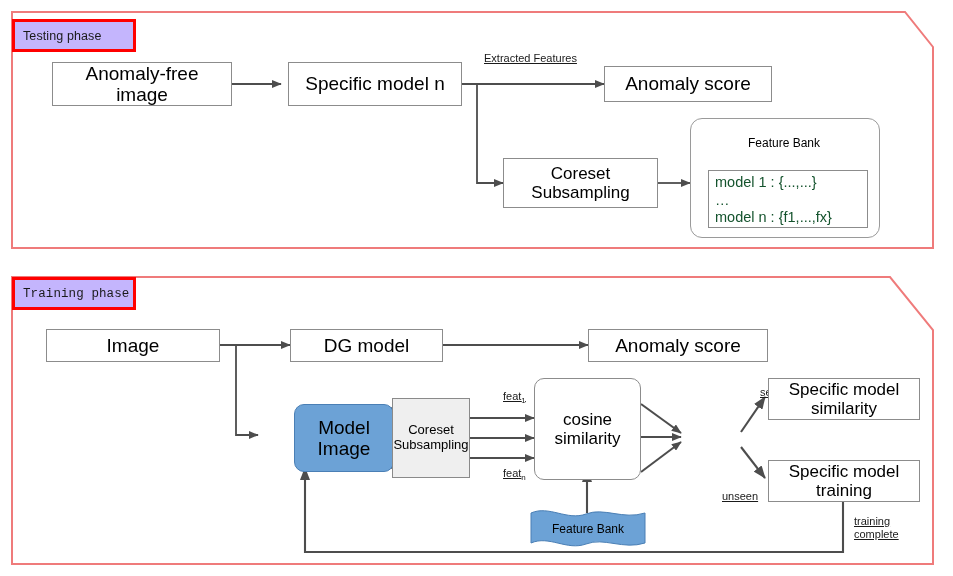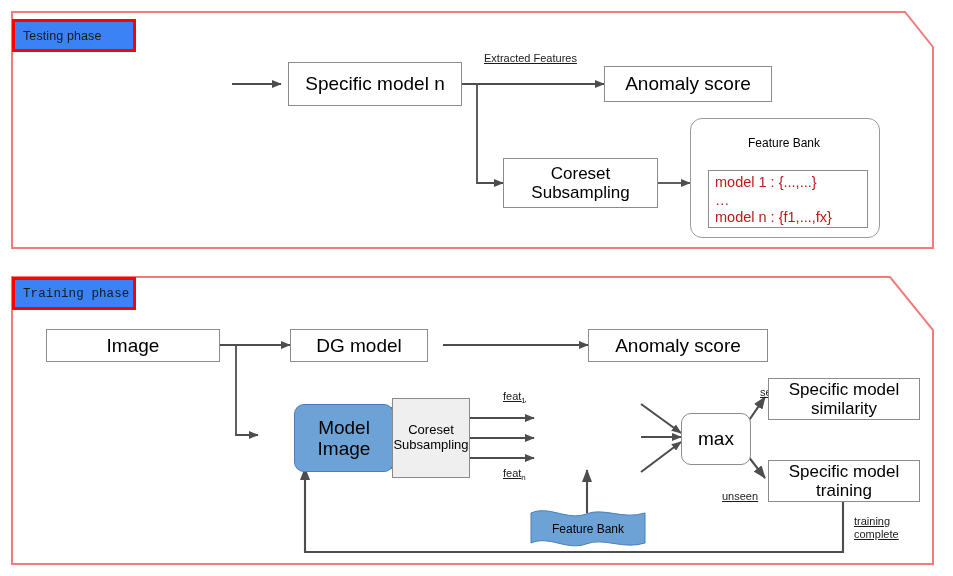--- a/index.html
+++ b/index.html
@@ -1,21 +1,21 @@
 <!DOCTYPE html>
 <html><head>
 <meta charset="utf-8">
 <style>
   html,body{margin:0;padding:0;background:#ffffff;}
   body{font-family:"Liberation Sans","DejaVu Sans",sans-serif;}
   #canvas{position:relative;width:953px;height:576px;background:#fff;overflow:hidden;}
   svg.layer{position:absolute;left:0;top:0;width:953px;height:576px;pointer-events:none;}
   .phase-label{
     position:absolute;box-sizing:border-box;
-    border:3px solid #ff0000;background:#3b82f6;
+    border:3px solid #ff0000;background:#c4b5fd;
     font-size:12.5px;color:#1a1a1a;
     display:flex;align-items:center;padding-left:8px;
     letter-spacing:.1px;
   }
 
   .node{
     position:absolute;box-sizing:border-box;
     display:flex;flex-direction:column;align-items:center;justify-content:center;
     text-align:center;color:#000;line-height:1.12;
     background:#ffffff;border:1px solid #8c8c8c;
@@ -27,21 +27,21 @@
   .xsm{font-size:11px;text-decoration:underline;}
 
   .rounded{border-radius:10px;}
   .grey{background:#efefef;border:1px solid #8a8a8a;}
   .blue{background:#6ca2d6;border:1px solid #4a7fb5;color:#000;margin-left:36px;}
 
   .lbl{position:absolute;color:#1a1a1a;white-space:nowrap;line-height:1.15;}
 
   .listbox{
     position:absolute;box-sizing:border-box;background:#fff;border:1px solid #8c8c8c;
-    font-size:14.5px;color:#b91c1c;padding:3px 6px;line-height:1.22;text-align:left;
+    font-size:14.5px;color:#14532d;padding:3px 6px;line-height:1.22;text-align:left;
   }
   .banner{position:absolute;}
   .banner .btxt{
     position:absolute;left:0;right:0;top:50%;transform:translateY(-50%);
     text-align:center;font-size:12px;color:#000;pointer-events:none;
   }
   .listwrap{
     position:absolute;box-sizing:border-box;border:1px solid #9a9a9a;border-radius:12px;background:#fff;
   }
 </style>
@@ -112,20 +112,24 @@
              L645,543
              C623,550 604,537 586,544
              C567,551 549,535 531,543
              Z" fill="#6ca2d6" stroke="#4a7fb5" stroke-width="1"></path>
   </svg>
 
   <div class="phase-label" style="left:12px;top:19px;width:124px;height:33px;">
     <span>Testing phase</span>
   </div>
 
+  <div class="node big" style="left:52px;top:62px;width:180px;height:44px;">
+    <span class="ln">Anomaly-free</span>
+    <span class="ln">image</span>
+  </div>
 
   <div class="node big" style="left:288px;top:62px;width:174px;height:44px;">
     <span class="ln">Specific model n</span>
   </div>
 
   <div class="lbl xsm" style="left:484px;top:52px;">Extracted Features</div>
 
   <div class="node big" style="left:604px;top:66px;width:168px;height:36px;">
     <span class="ln">Anomaly score</span>
   </div>
@@ -148,21 +152,21 @@
   </div>
 
   <div class="phase-label" style="left:12px;top:277px;width:124px;height:33px;font-family:Liberation Mono, monospace;">
     <span>Training phase</span>
   </div>
 
   <div class="node big" style="left:46px;top:329px;width:174px;height:33px;">
     <span class="ln">Image</span>
   </div>
 
-  <div class="node big" style="left:290px;top:329px;width:138px;height:33px;">
+  <div class="node big" style="left:290px;top:329px;width:153px;height:33px;">
     <span class="ln">DG model</span>
   </div>
 
   <div class="node big" style="left:588px;top:329px;width:180px;height:33px;">
     <span class="ln">Anomaly score</span>
   </div>
 
   <div class="node rounded blue big" style="left:258px;top:404px;width:100px;height:68px;">
     <span class="ln">Model</span>
     <span class="ln">Image</span>
@@ -173,24 +177,25 @@
     <span class="ln">Subsampling</span>
   </div>
 
   <div class="lbl xsm" style="left:503px;top:390px;">
     <span>feat</span><sub style="font-size:8px;">1</sub>
   </div>
   <div class="lbl xsm" style="left:503px;top:467px;">
     <span>feat</span><sub style="font-size:8px;">n</sub>
   </div>
 
-
-  <div class="node rounded big" style="left:681px;top:413px;width:70px;height:52px;">
-    <span class="ln">max</span>
-  </div>
+  <div class="node rounded med" style="left:534px;top:378px;width:107px;height:102px;">
+    <span class="ln">cosine</span>
+    <span class="ln">similarity</span>
+  </div>
+
 
   <div class="lbl xsm" style="left:760px;top:386px;">seen</div>
   <div class="lbl xsm" style="left:722px;top:470px;margin-top:20px;">unseen</div>
 
   <div class="node med" style="left:768px;top:378px;width:152px;height:42px;">
     <span class="ln">Specific model</span>
     <span class="ln">similarity</span>
   </div>
 
   <div class="node med" style="left:768px;top:460px;width:152px;height:42px;">

